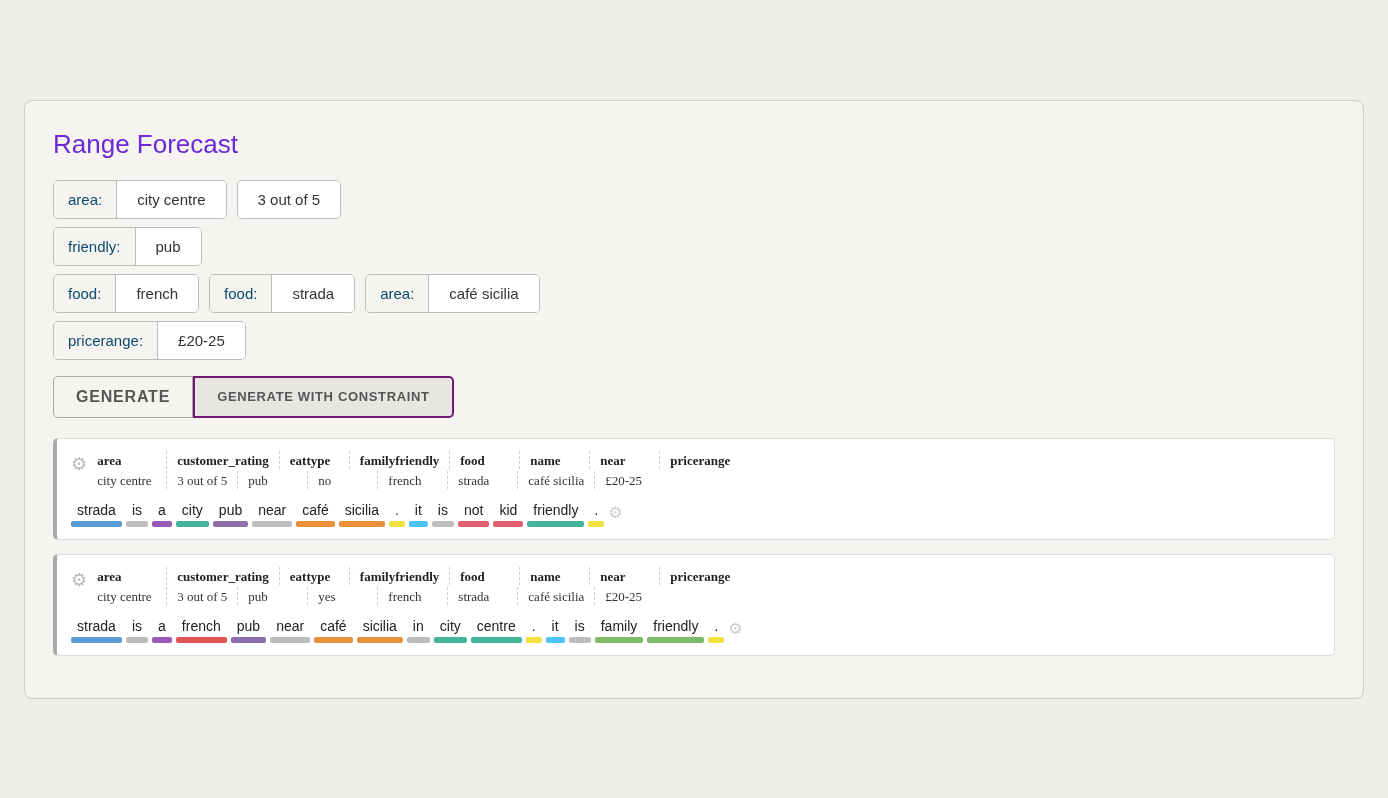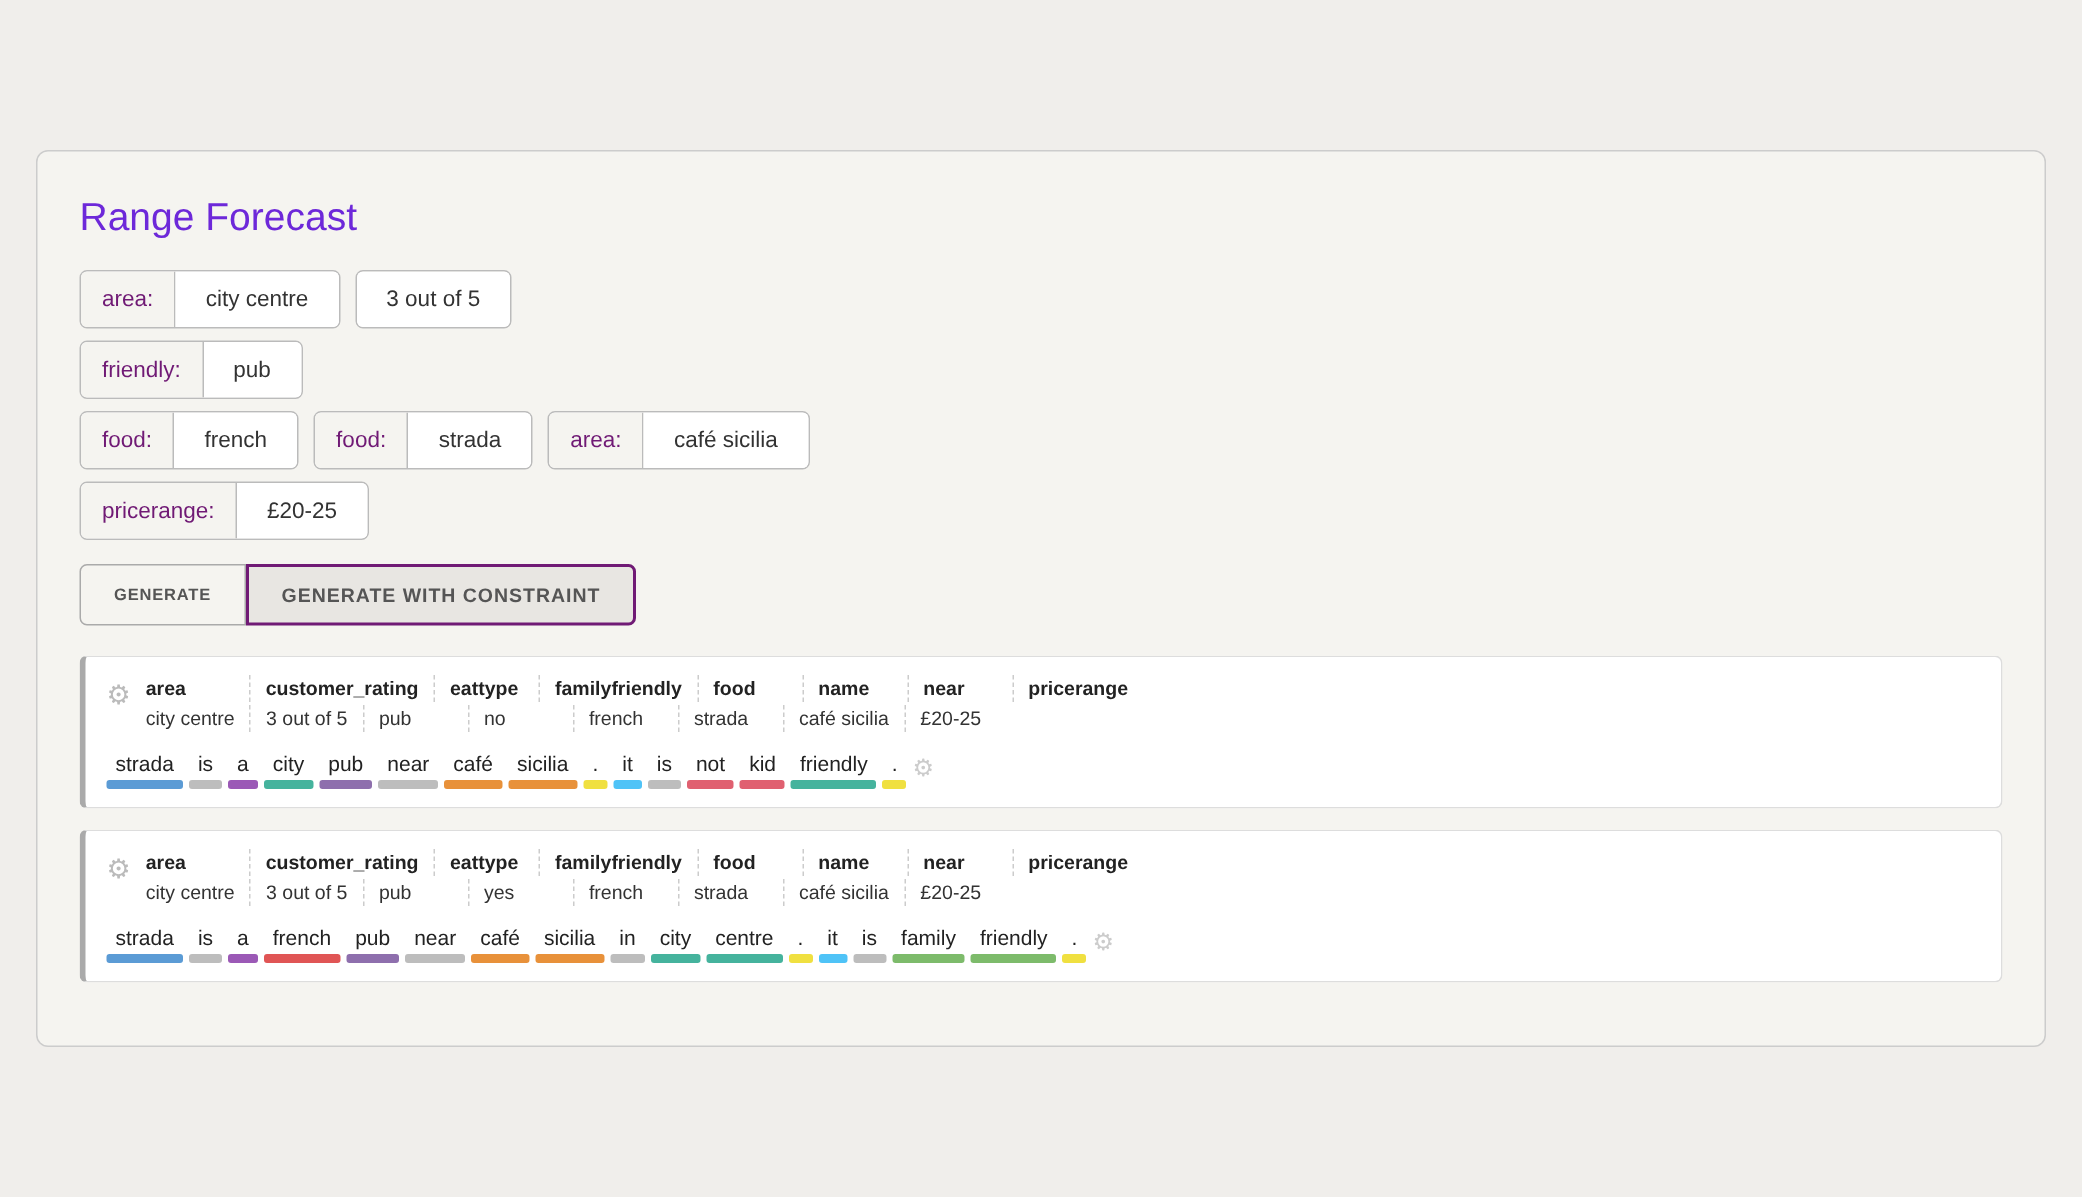--- a/index.html
+++ b/index.html
@@ -42,40 +42,40 @@
       align-items: center;
       border: 1.5px solid #bbb;
       border-radius: 5px;
       background: #fff;
       overflow: hidden;
     }
     .field-label {
       background: #f5f4f0;
       padding: 10px 14px;
       font-size: 15px;
-      color: #701a75;
+      color: #0c4a6e;
       white-space: nowrap;
       border-right: 1.5px solid #bbb;
     }
     .field-value {
       padding: 10px 20px;
       font-size: 15px;
       color: #333;
       background: #fff;
       white-space: nowrap;
     }
     .btn-row {
       display: flex;
       flex-direction: row;
       gap: 0;
       margin-bottom: 20px;
     }
     .btn-generate {
       padding: 11px 22px;
-      font-size: 11px;
+      font-size: 16px;
       font-weight: 600;
       color: #555;
       background: #f5f4f0;
       border: 1.5px solid #aaa;
       border-radius: 5px 0 0 5px;
       cursor: pointer;
       letter-spacing: 0.05em;
       text-transform: uppercase;
     }
     .btn-generate-constraint {
@@ -107,20 +107,21 @@
     .gear-icon {
       color: #bbb;
       font-size: 18px;
       margin-top: 2px;
       flex-shrink: 0;
     }
     .data-table {
       display: flex;
       flex-direction: column;
       gap: 2px;
+      font-family: Liberation Serif, serif;
     }
     .data-cols {
       display: flex;
       flex-direction: row;
     }
     .data-col {
       padding: 0 10px;
       border-right: 1.5px dashed #ccc;
       min-width: 70px;
     }

